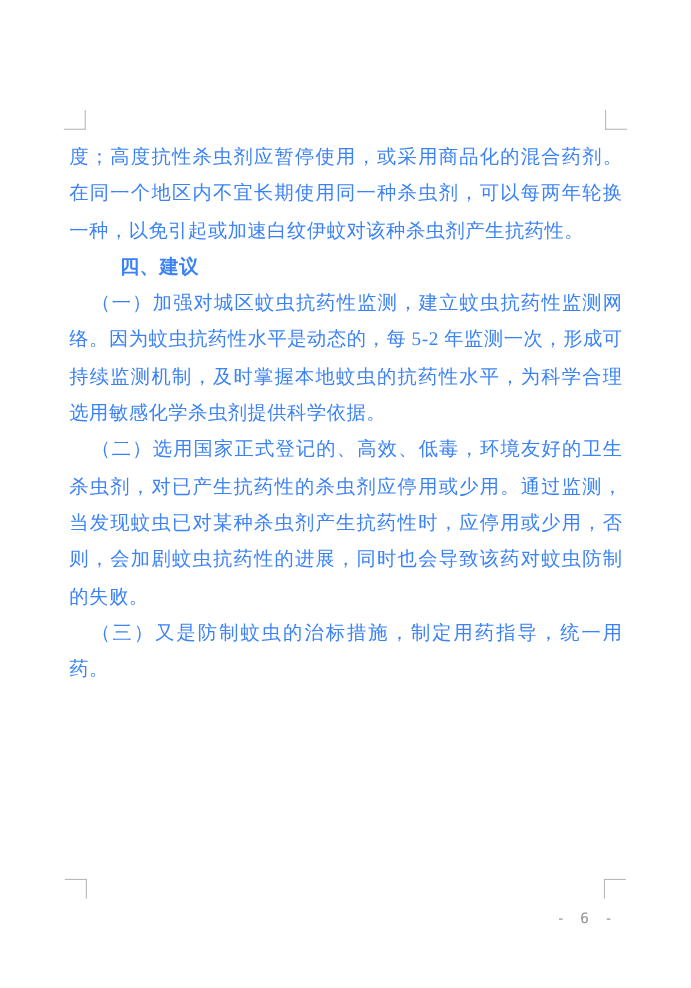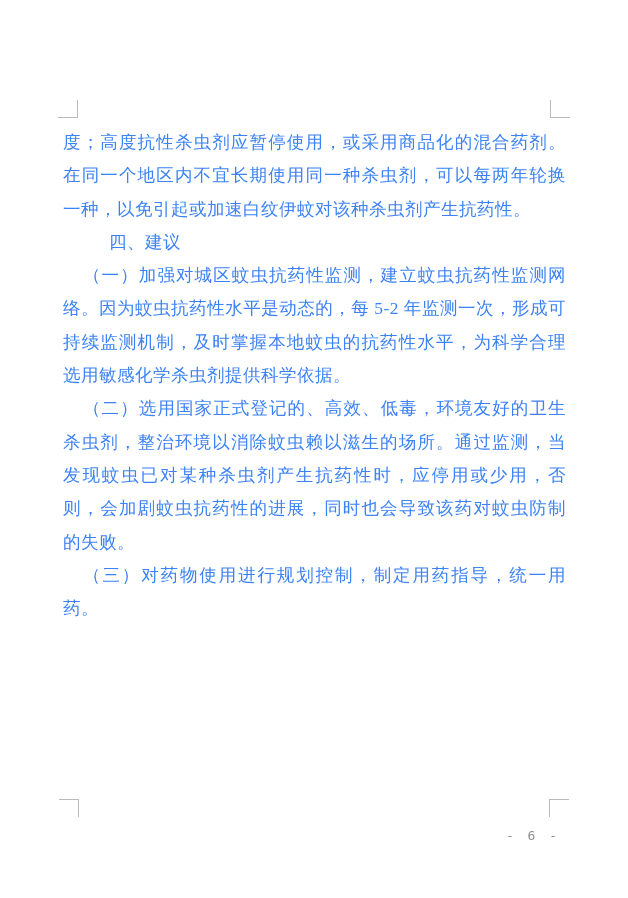--- a/index.html
+++ b/index.html
@@ -39,21 +39,21 @@
     font-size: 17.5px;
     line-height: 33.3px;
     font-weight: normal;
     text-align: justify;
     text-justify: inter-character;
     letter-spacing: 0.5px;
     word-break: break-all;
   }
   .content .indent-2 { text-indent: 45px; }
   .content .indent-1 { text-indent: 20px; }
-  .content .heading  { font-weight: normal; text-indent: 46px; text-align: left; }
+  .content .heading  { font-weight: bold; text-indent: 46px; text-align: left; }
 
   .footer-page-number {
     position: absolute;
     left: 505px;
     top: 828px;
     width: 56px;
     text-align: center;
     font-size: 13px;
     letter-spacing: 3px;
     color: #8f8f8f;
@@ -67,19 +67,19 @@
 
   <div class="crop-mark tl"></div>
   <div class="crop-mark tr"></div>
   <div class="crop-mark bl"></div>
   <div class="crop-mark br"></div>
 
   <div class="content">
     <p>度；高度抗性杀虫剂应暂停使用，或采用商品化的混合药剂。在同一个地区内不宜长期使用同一种杀虫剂，可以每两年轮换一种，以免引起或加速白纹伊蚊对该种杀虫剂产生抗药性。</p>
     <h3 class="heading">四、建议</h3>
     <p class="indent-1">（一）加强对城区蚊虫抗药性监测，建立蚊虫抗药性监测网络。因为蚊虫抗药性水平是动态的，每 5-2 年监测一次，形成可持续监测机制，及时掌握本地蚊虫的抗药性水平，为科学合理选用敏感化学杀虫剂提供科学依据。</p>
-    <p class="indent-1">（二）选用国家正式登记的、高效、低毒，环境友好的卫生杀虫剂，整治环境以消除蚊虫赖以滋生的场所。通过监测，当发现蚊虫已对某种杀虫剂产生抗药性时，应停用或少用，否则，会加剧蚊虫抗药性的进展，同时也会导致该药对蚊虫防制的失败。</p>
-    <p class="indent-1">（三）对药物使用进行规划控制，制定用药指导，统一用药。</p>
+    <p class="indent-1">（二）选用国家正式登记的、高效、低毒，环境友好的卫生杀虫剂，对已产生抗药性的杀虫剂应停用或少用。通过监测，当发现蚊虫已对某种杀虫剂产生抗药性时，应停用或少用，否则，会加剧蚊虫抗药性的进展，同时也会导致该药对蚊虫防制的失败。</p>
+    <p class="indent-1">（三）又是防制蚊虫的治标措施，制定用药指导，统一用药。</p>
   </div>
 
   <div class="footer-page-number">- 6 -</div>
 
 </div>
 
 </body></html>

